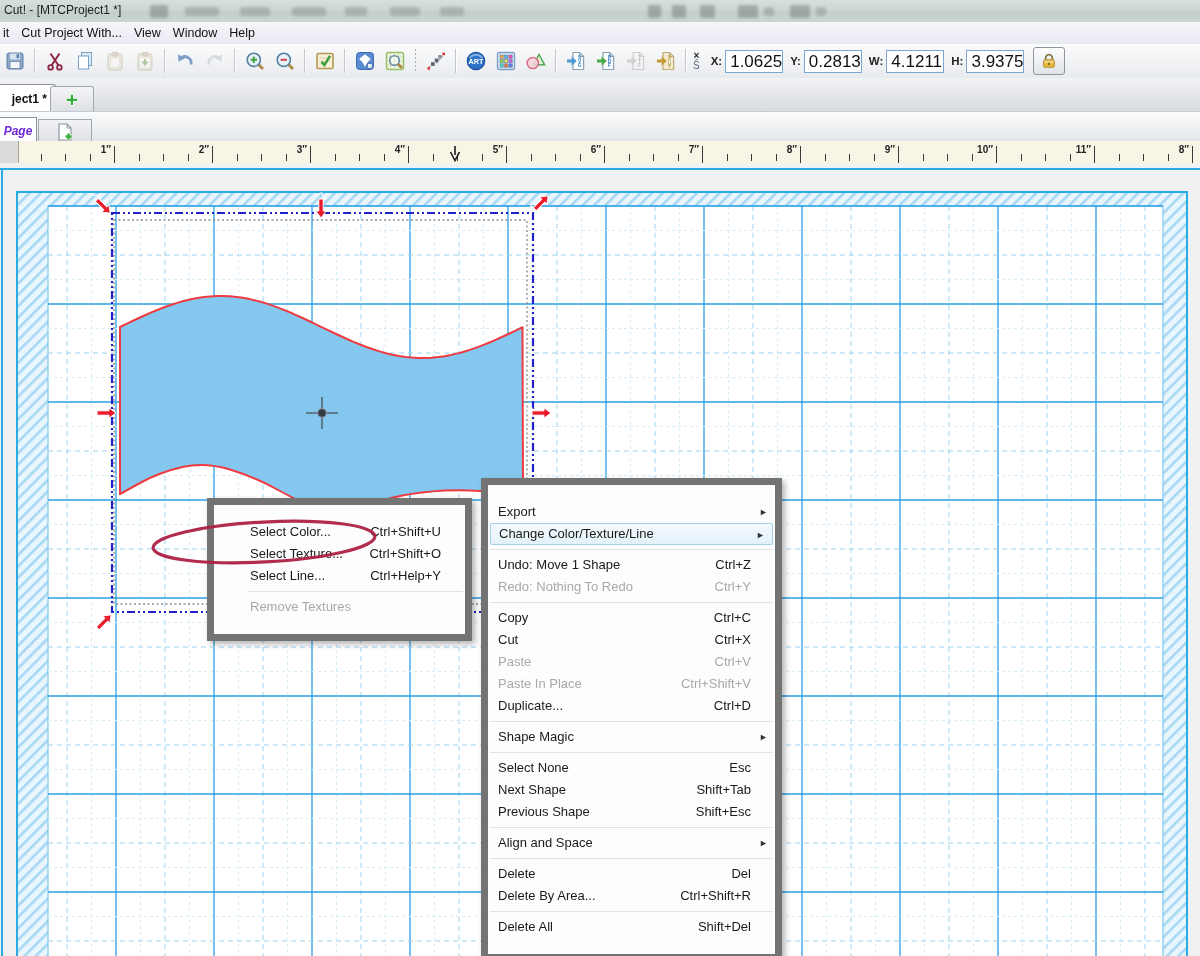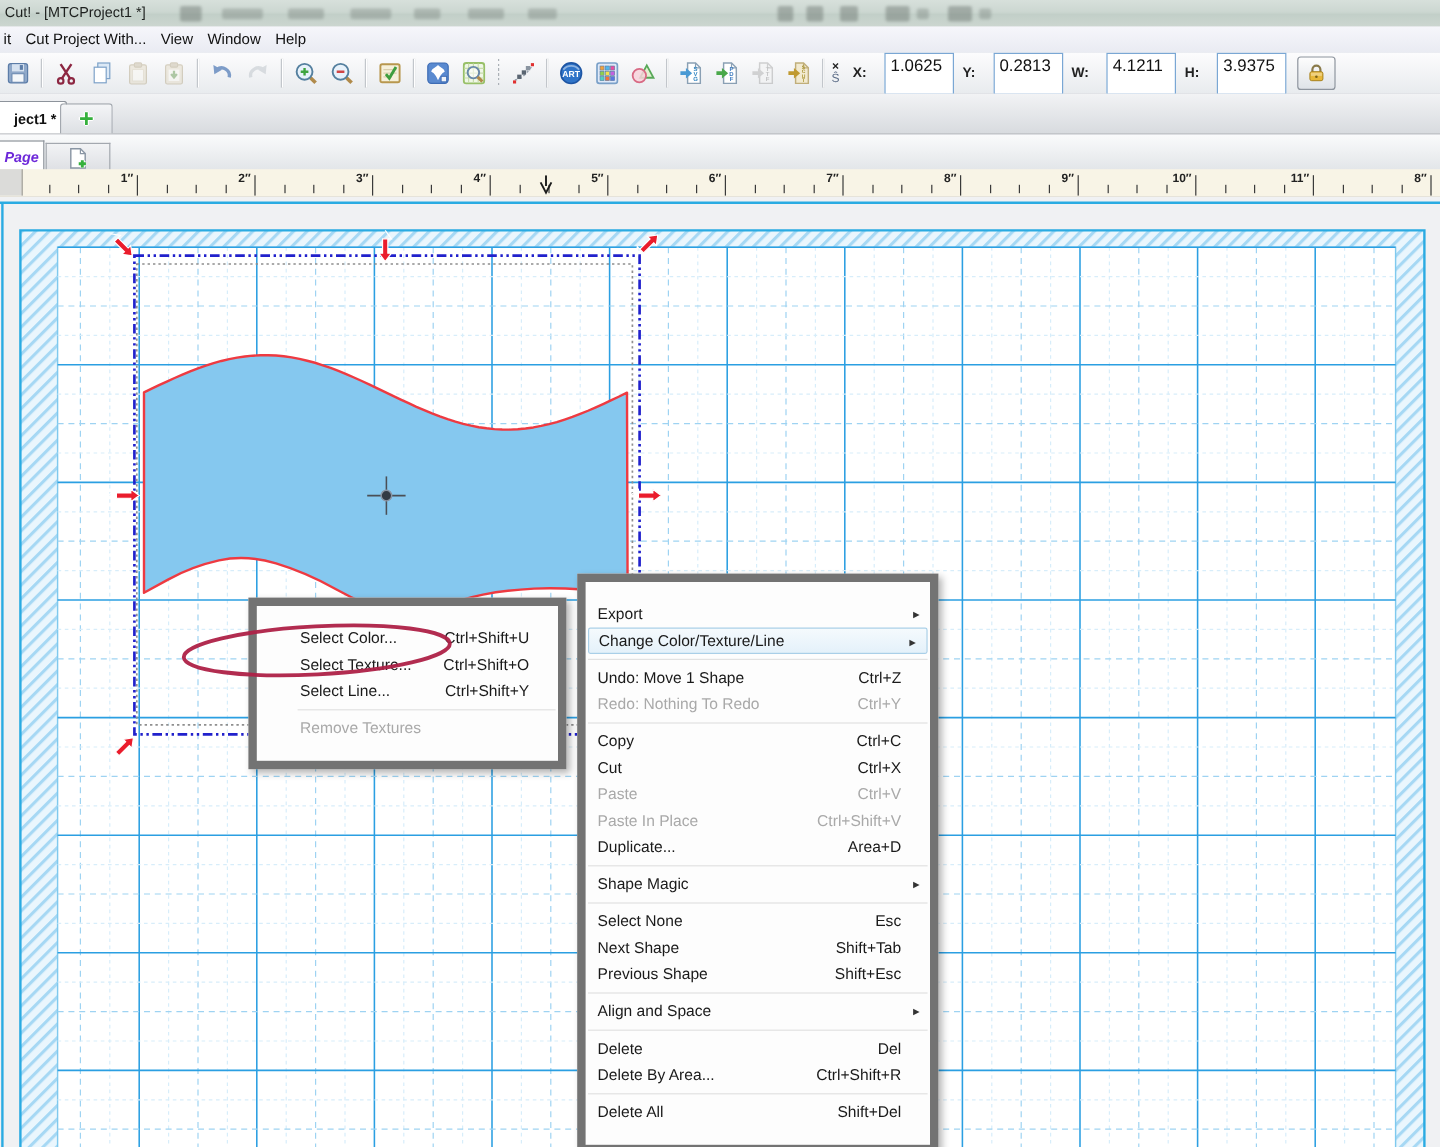--- a/index.html
+++ b/index.html
@@ -25,22 +25,22 @@
   .tbtn{width:28px;height:26px;margin:0 1px;display:flex;align-items:center;justify-content:center;border-radius:3px;}
   .tbtn svg{display:block;}
   .tbtn.dis{opacity:.5;filter:grayscale(35%);}
   .tsep{width:1px;height:24px;background:#c2c6cb;border-right:1px solid #ffffff;margin:0 4px;}
   .tgrip{width:3px;height:24px;margin:0 4px;
     background-image:repeating-linear-gradient(180deg,#aab0b6 0 2px,transparent 2px 4px);background-size:1px 100%;background-repeat:repeat-y;background-position:center;}
   .unit-toggle{display:flex;flex-direction:column;align-items:center;line-height:10px;margin:0 4px 0 2px;}
   .unit-toggle .x{font-size:10px;font-weight:bold;color:#222;}
   .unit-toggle .s{font-size:10px;color:#5a6b86;}
   .flabel{font-size:11.5px;font-weight:bold;color:#222;margin:0 3px 0 7px;}
-  .fbox{width:52px;height:16px;background:#fff;border:1px solid #7aa7d4;font-size:14px;color:#111;
-        padding:1px 0 16px 4px;white-space:nowrap;margin-left:12px;}
+  .fbox{width:52px;height:16px;background:#fff;border:1px solid #7aa7d4;font-size:17px;color:#111;
+        padding:1px 0 4px 4px;white-space:nowrap;}
   #lock-btn{width:30px;height:26px;margin-left:9px;border:1px solid #8e959e;border-radius:3px;
     background:linear-gradient(180deg,#fdfdfd,#dfe3e8);display:flex;align-items:center;justify-content:center;}
   
   #projtabs{position:absolute;left:0;top:78px;width:1200px;height:33px;
     background:linear-gradient(180deg,#f2f3f5,#d8dbdf);border-bottom:1px solid #a9adb3;}
   #proj-tab{position:absolute;left:-34px;top:6px;width:80px;height:27px;background:#fff;
     border:1px solid #8d939b;border-bottom:none;border-radius:3px 3px 0 0;
     font-size:12px;font-weight:bold;color:#111;display:flex;align-items:center;justify-content:flex-end;padding-right:8px;}
   #proj-add-tab{position:absolute;left:50px;top:8px;width:42px;height:25px;
     background:linear-gradient(180deg,#f4f5f7,#dcdfe3);border:1px solid #a3a8af;border-bottom:none;border-radius:3px 3px 0 0;
@@ -559,21 +559,21 @@
     <div class="mi dis">
       <span class="ml">Paste</span>
       <span class="ms">Ctrl+V</span>
     </div>
     <div class="mi dis">
       <span class="ml">Paste In Place</span>
       <span class="ms">Ctrl+Shift+V</span>
     </div>
     <div class="mi">
       <span class="ml">Duplicate...</span>
-      <span class="ms">Area+D</span>
+      <span class="ms">Ctrl+D</span>
     </div>
     <div class="msep"></div>
     <div class="mi">
       <span class="ml">Shape Magic</span>
       <span class="ma">►</span>
     </div>
     <div class="msep"></div>
     <div class="mi">
       <span class="ml">Select None</span>
       <span class="ms">Esc</span>
@@ -610,21 +610,21 @@
     <div class="mi">
       <span class="ml">Select Color...</span>
       <span class="ms">Ctrl+Shift+U</span>
     </div>
     <div class="mi">
       <span class="ml">Select Texture...</span>
       <span class="ms">Ctrl+Shift+O</span>
     </div>
     <div class="mi">
       <span class="ml">Select Line...</span>
-      <span class="ms">Ctrl+Shift+Y</span>
+      <span class="ms">Ctrl+Help+Y</span>
     </div>
     <div class="msep"></div>
     <div class="mi dis">
       <span class="ml">Remove Textures</span>
     </div>
   </div>
 
 <svg id="annotation" width="236" height="56">
   <ellipse cx="118" cy="28" rx="111" ry="20" fill="none" stroke="#ae2147" stroke-width="3.2" transform="rotate(-3 118 28)" opacity="0.95"></ellipse>
 </svg>

